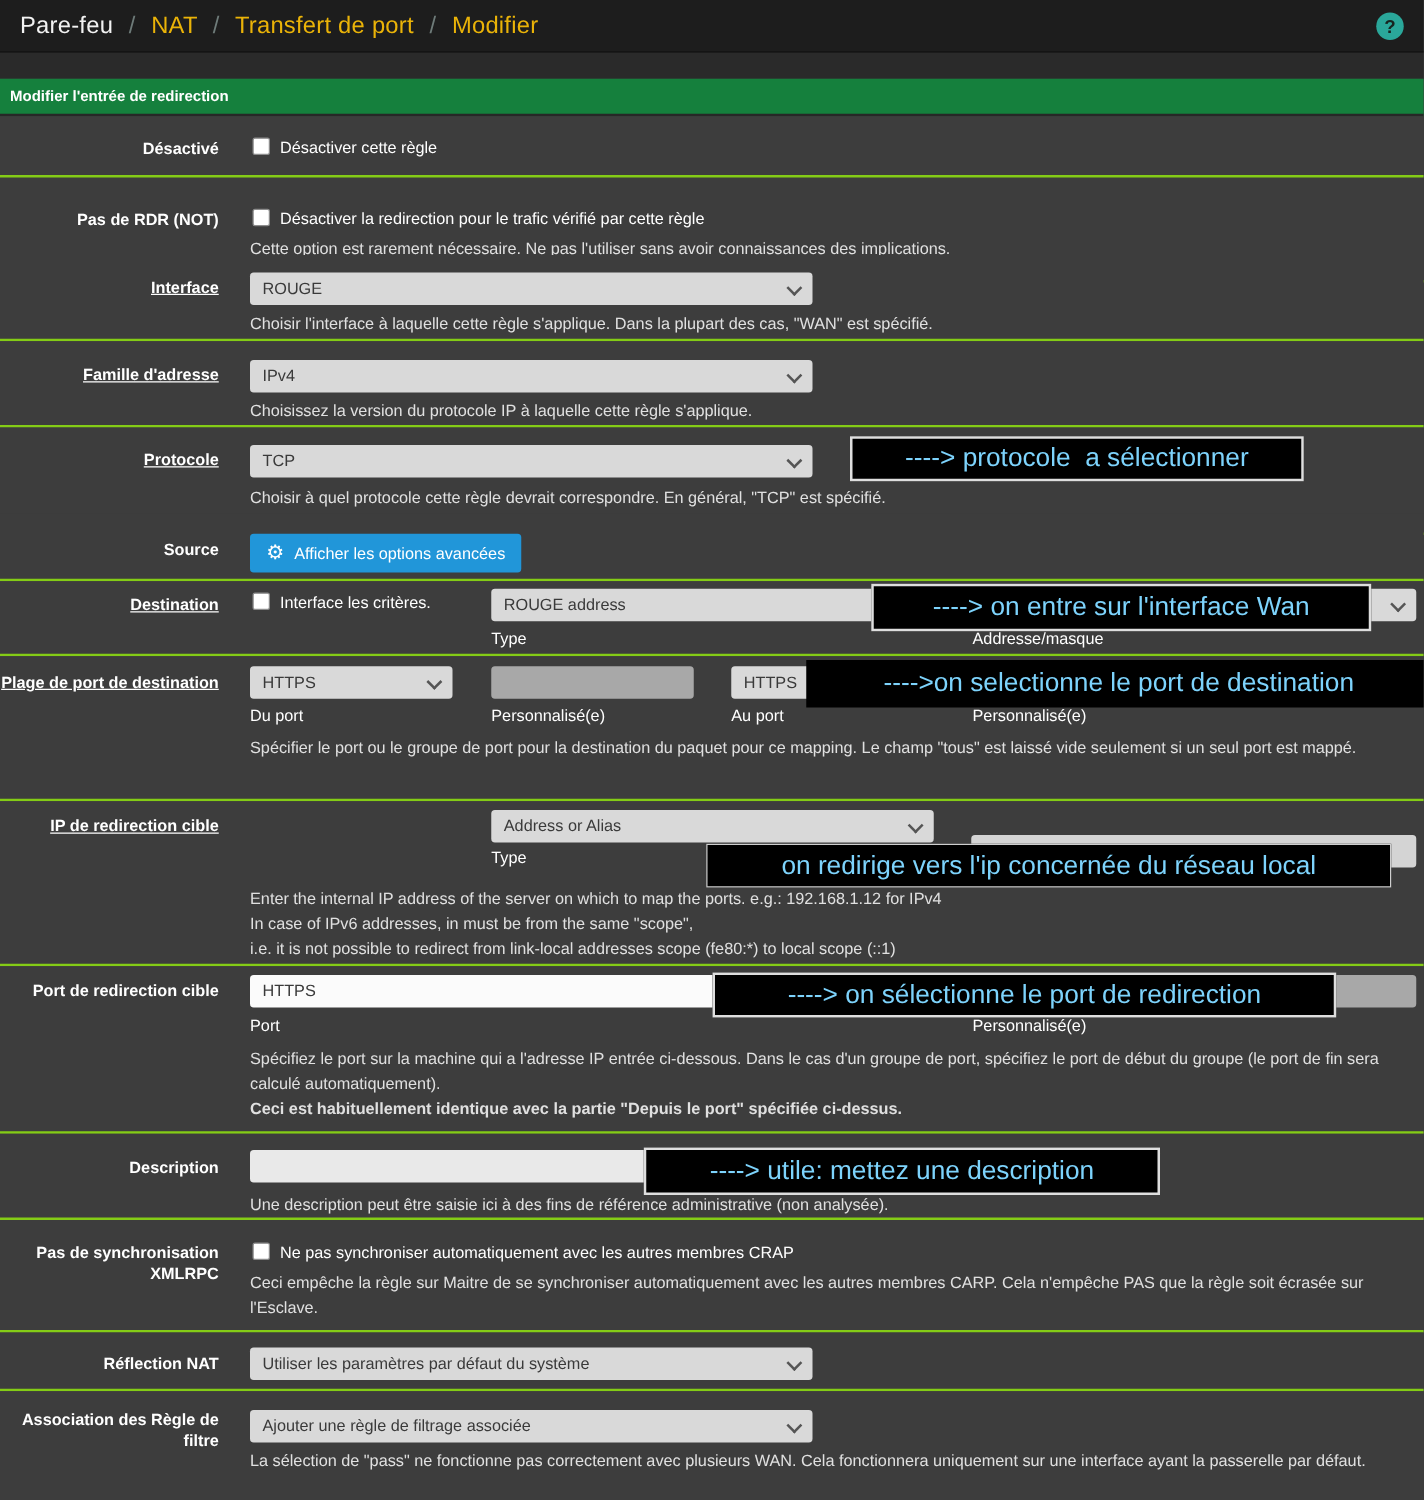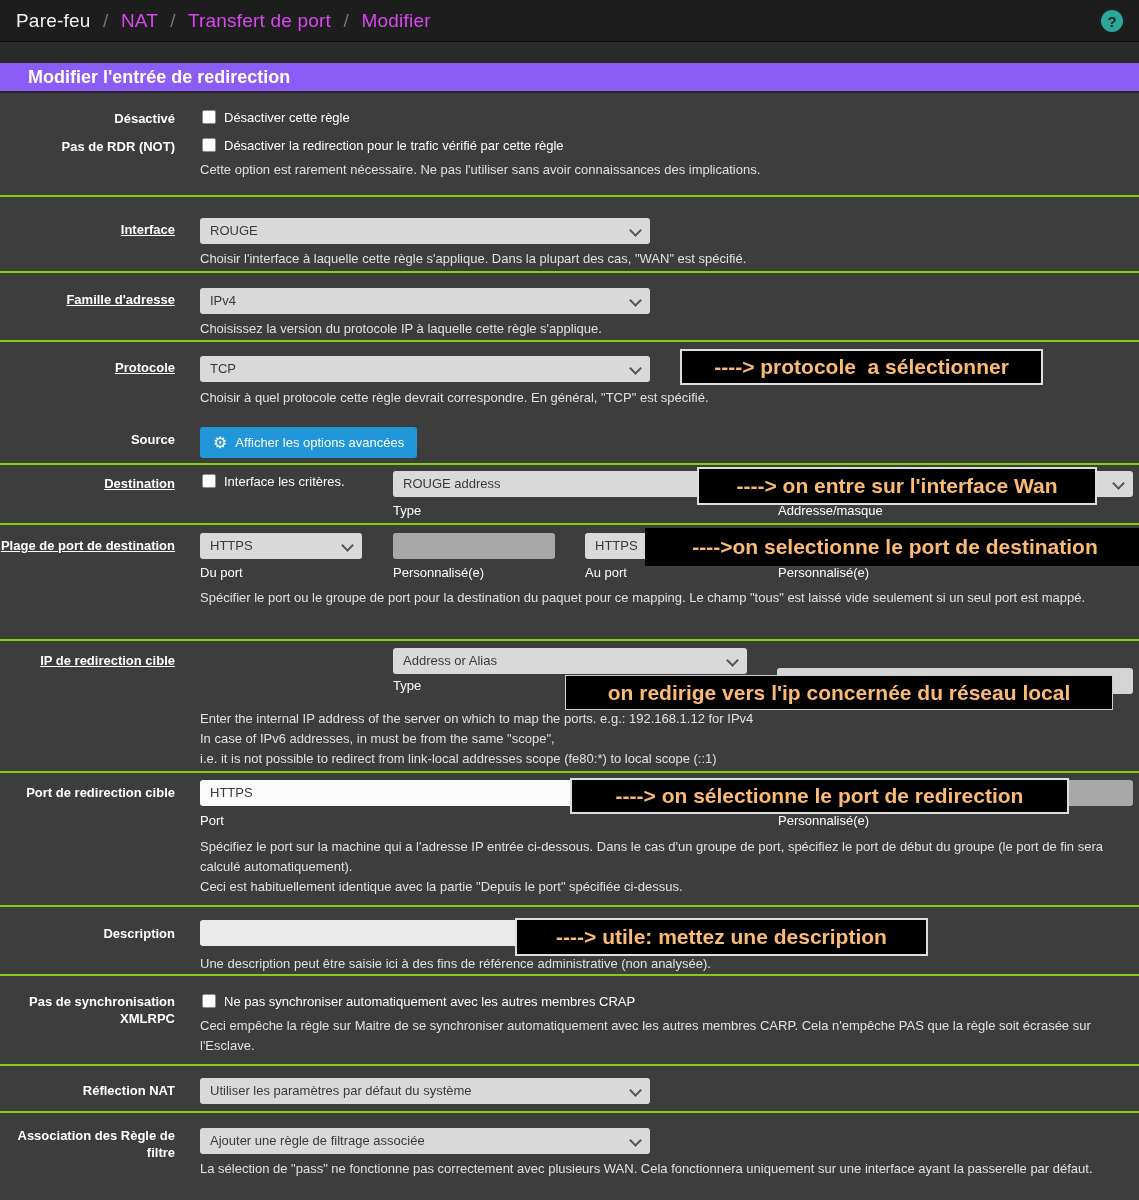--- a/index.html
+++ b/index.html
@@ -6,30 +6,30 @@
   html,body { width:1139px; height:1200px; background:#3d3d3d;
     font-family:"Liberation Sans", sans-serif; overflow:hidden; }
   .page { position:relative; width:1139px; height:1200px; }
 
   
   .navbar { position:absolute; top:0; left:0; width:100%; height:41px;
     background:#1d1d1d; display:flex; align-items:center; padding:0 16px; }
   .breadcrumb { font-size:19px; color:#f2f2f2; letter-spacing:.2px; }
   .crumb-root { color:#f2f2f2; }
   .crumb-sep { color:#6e7b79; margin:0 7px; }
-  .crumb-link { color:#d946ef; cursor:pointer; }
+  .crumb-link { color:#eab308; cursor:pointer; }
   .help-circle { position:absolute; right:16px; top:10px; width:22px; height:22px;
     border-radius:50%; background:#2aa79a; color:#17231f; font-weight:bold;
     font-size:15px; display:flex; align-items:center; justify-content:center; cursor:pointer; }
 
   .subbar { position:absolute; top:41px; left:0; width:100%; height:22px;
     background:#2a2a2a; border-top:1px solid #0c0c0c; }
   .panel-header { position:absolute; top:63px; left:0; width:100%; height:30px;
-    background:#8b5cf6; color:#fff; font-size:18px; font-weight:bold;
-    display:flex; align-items:center; padding-left:28px; border-bottom:2px solid #272727; }
+    background:#15803d; color:#fff; font-size:12px; font-weight:bold;
+    display:flex; align-items:center; padding-left:8px; border-bottom:2px solid #272727; }
 
   
   .frow { position:absolute; left:0; width:1139px; background:#3d3d3d;
     border-bottom:2px solid #84cc16; overflow:hidden; }
   .flabel { position:absolute; left:0; width:175px; text-align:right;
     color:#fff; font-weight:bold; font-size:13px; line-height:17px; }
   .flabel.u { text-decoration:underline; }
 
   .cb { position:absolute; width:14px; height:14px; background:#fff;
     border:1px solid #8d8d8d; border-radius:2px; cursor:pointer; }
@@ -49,23 +49,23 @@
   .inp.gray { background:#a8a8a8; }
   .inp.light { background:#d4d4d4;margin-top:20px; }
   .inp.white { background:#e9e9e9; }
 
   .btn-blue { position:absolute; height:31px; background:#2196d9; color:#fff;
     border-radius:3px; font-size:13px; display:flex; align-items:center;
     padding:0 13px; gap:8px; cursor:pointer; }
   .gear { font-size:16px; line-height:1; }
 
   
-  .anno { position:absolute; background:#000; color:#fdba74; font-size:21px;
+  .anno { position:absolute; background:#000; color:#7dd3fc; font-size:21px;
     display:flex; align-items:center; justify-content:center;
-    white-space:pre; overflow:hidden;font-weight:bold; }
+    white-space:pre; overflow:hidden; }
   .anno.bordered { border:2px solid #dedede; }
   .anno.thin { border:1px solid #cfcfcf; }
 </style>
 </head>
 <body>
 
 <div class="page">
 
   <div class="navbar">
     <div class="breadcrumb">
@@ -82,21 +82,21 @@
   <div class="subbar"></div>
 
   <div class="panel-header">Modifier l'entrée de redirection</div>
 
   <div class="frow" style="top:93px; height:49px;">
     <div class="flabel" style="top:17px;">Désactivé</div>
     <div class="cb" style="left:202px; top:17px;"></div>
     <div class="cbtext" style="left:224px; top:17px;">Désactiver cette règle</div>
   </div>
 
-  <div class="frow" style="top:127px; height:70px;">
+  <div class="frow" style="top:156px; height:70px;">
     <div class="flabel" style="top:11px;">Pas de RDR (NOT)</div>
     <div class="cb" style="left:202px; top:11px;"></div>
     <div class="cbtext" style="left:224px; top:11px;">Désactiver la redirection pour le trafic vérifié par cette règle</div>
     <div class="help" style="left:200px; top:33px; width:935px;">Cette option est rarement nécessaire. Ne pas l'utiliser sans avoir connaissances des implications.</div>
   </div>
 
   <div class="frow" style="top:204px; height:69px;">
     <div class="flabel u" style="top:17px;">Interface</div>
     <div class="sel" style="left:200px; top:14px; width:450px;">ROUGE</div>
     <div class="help" style="left:200px; top:45px; width:935px;">Choisir l'interface à laquelle cette règle s'applique. Dans la plupart des cas, "WAN" est spécifié.</div>
@@ -159,21 +159,21 @@
   </div>
 
   <div class="frow" style="top:773px; height:134px;">
     <div class="flabel" style="top:11px;">Port de redirection cible</div>
     <div class="sel white" style="left:200px; top:7px; width:570px;">HTTPS</div>
     <div class="inp gray" style="left:778px; top:7px; width:355px;"></div>
     <div class="cap" style="left:200px; top:40px;">Port</div>
     <div class="cap" style="left:778px; top:40px;">Personnalisé(e)</div>
     <div class="anno bordered" style="left:570px; top:5px; width:499px; height:36px;">----&gt; on sélectionne le port de redirection</div>
     <div class="help" style="left:200px; top:64px; width:935px;">Spécifiez le port sur la machine qui a l'adresse IP entrée ci-dessous. Dans le cas d'un groupe de port, spécifiez le port de début du groupe (le port de fin sera calculé automatiquement).</div>
-    <div class="help" style="left:200px; top:104px; width:935px;">Ceci est habituellement identique avec la partie "Depuis le port" spécifiée ci-dessus.</div>
+    <div class="help" style="left:200px; top:104px; width:935px;font-weight:bold;">Ceci est habituellement identique avec la partie "Depuis le port" spécifiée ci-dessus.</div>
   </div>
 
   <div class="frow" style="top:907px; height:69px;">
     <div class="flabel" style="top:18px;">Description</div>
     <div class="inp white" style="left:200px; top:13px; width:728px;"></div>
     <div class="anno bordered" style="left:515px; top:11px; width:413px; height:38px;">----&gt; utile: mettez une description</div>
     <div class="help" style="left:200px; top:47px; width:935px;">Une description peut être saisie ici à des fins de référence administrative (non analysée).</div>
   </div>
 
   <div class="frow" style="top:976px; height:90px;">

